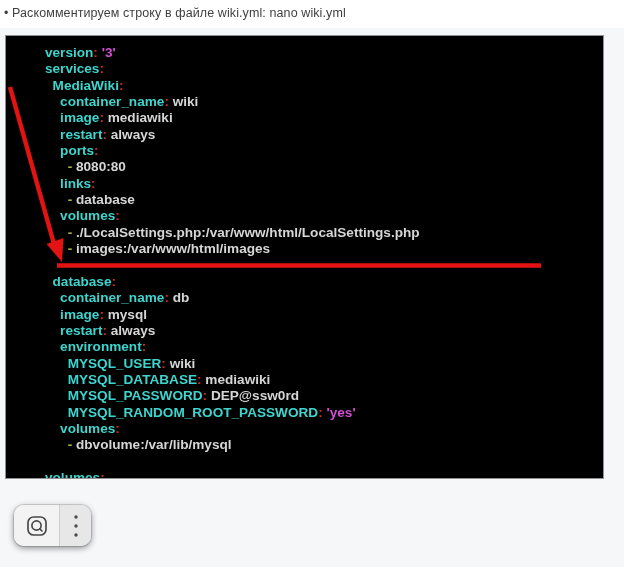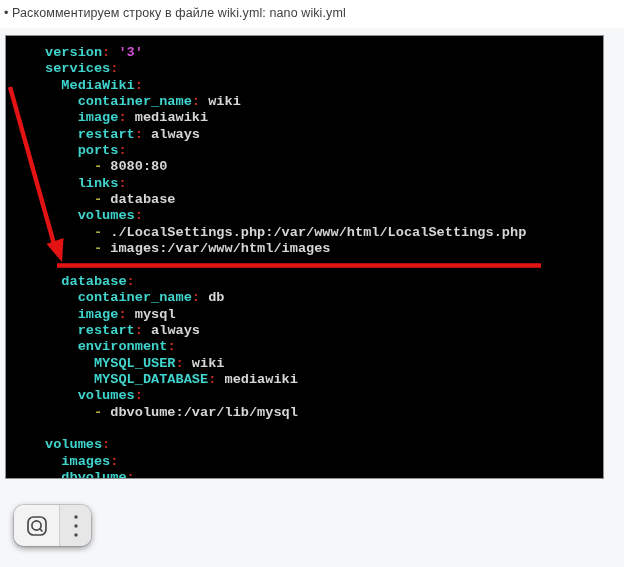--- a/index.html
+++ b/index.html
@@ -11,21 +11,21 @@
   .lower-bg{position:absolute;top:28px;left:0;width:624px;height:539px;background:var(--bg_lower,#f6f7f9);}
   .header{
     position:absolute;top:6px;left:4px;font-size:12.5px;color:var(--header_text,#3f3f3f);
     letter-spacing:.1px;
   }
   .terminal{
     position:absolute;left:5px;top:35px;width:599px;height:444px;box-sizing:border-box;
     background:var(--terminal_bg,#000);
     border:1px solid #8f9193;
     padding:9px 0 0 39px;
-    font-family:Liberation Mono, monospace;
+    font-family:Liberation Sans, sans-serif;
     font-weight:bold;font-size:13.6px;line-height:16.35px;
     overflow:hidden;
   }
   .t-line{white-space:pre;min-height:16.35px;}
   .c-key{color:var(--key,#3fd4cd);}
   .c-p{color:var(--punct,#cf2f23);}
   .c-val{color:var(--val,#d6d6d6);margin-top:48px;}
   .c-str{color:var(--str,#d44fd4);}
   .c-dash{color:var(--dash,#b4b240);}
   .anno{position:absolute;left:0;top:0;pointer-events:none;z-index:5;}
@@ -67,20 +67,22 @@
       <div class="t-line"><span class="c-dash">      -</span><span class="c-val"> ./LocalSettings.php:/var/www/html/LocalSettings.php</span></div>
       <div class="t-line"><span class="c-dash">      -</span><span class="c-val"> images:/var/www/html/images</span></div>
       <div class="t-line"></div>
       <div class="t-line"><span class="c-key">  database</span><span class="c-p">:</span></div>
       <div class="t-line"><span class="c-key">    container_name</span><span class="c-p">:</span><span class="c-val"> db</span></div>
       <div class="t-line"><span class="c-key">    image</span><span class="c-p">:</span><span class="c-val"> mysql</span></div>
       <div class="t-line"><span class="c-key">    restart</span><span class="c-p">:</span><span class="c-val"> always</span></div>
       <div class="t-line"><span class="c-key">    environment</span><span class="c-p">:</span></div>
       <div class="t-line"><span class="c-key">      MYSQL_USER</span><span class="c-p">:</span><span class="c-val"> wiki</span></div>
       <div class="t-line"><span class="c-key">      MYSQL_DATABASE</span><span class="c-p">:</span><span class="c-val"> mediawiki</span></div>
+      <div class="t-line"><span class="c-key">      MYSQL_PASSWORD</span><span class="c-p">:</span><span class="c-val"> DEP@ssw0rd</span></div>
+      <div class="t-line"><span class="c-key">      MYSQL_RANDOM_ROOT_PASSWORD</span><span class="c-p">:</span><span class="c-str"> 'yes'</span></div>
       <div class="t-line"><span class="c-key">    volumes</span><span class="c-p">:</span></div>
       <div class="t-line"><span class="c-dash">      -</span><span class="c-val"> dbvolume:/var/lib/mysql</span></div>
       <div class="t-line"></div>
       <div class="t-line"><span class="c-key">volumes</span><span class="c-p">:</span></div>
       <div class="t-line"><span class="c-key">  images</span><span class="c-p">:</span></div>
       <div class="t-line"><span class="c-key">  dbvolume</span><span class="c-p">:</span></div>
       <div class="t-line"><span class="c-key">    external</span><span class="c-p">:</span><span class="c-str"> true</span></div>
     </div>
 </div>
 

